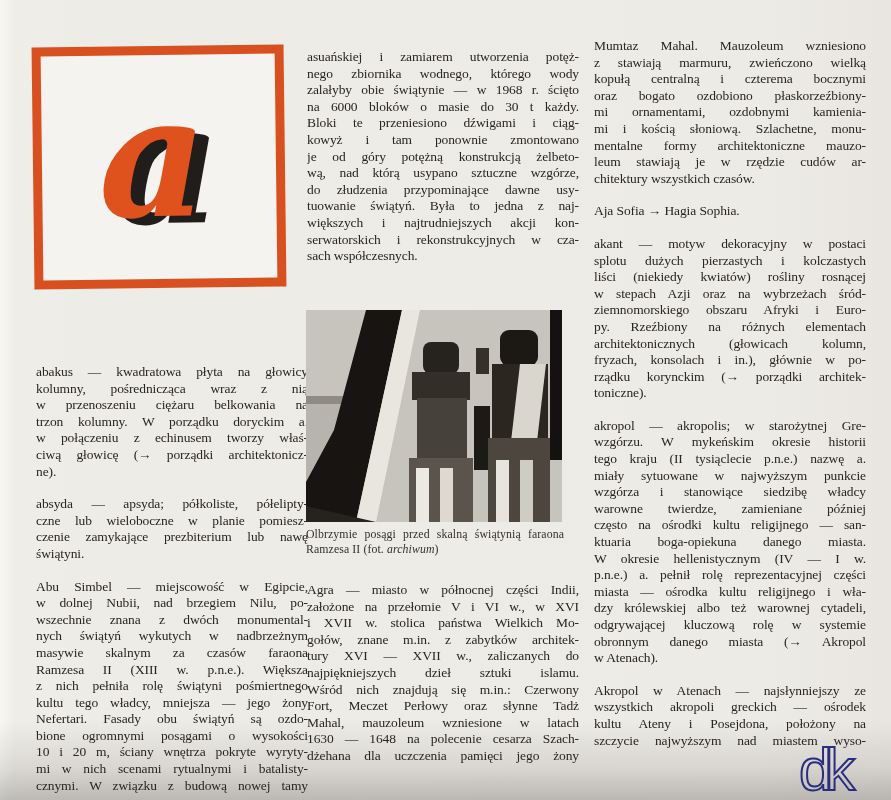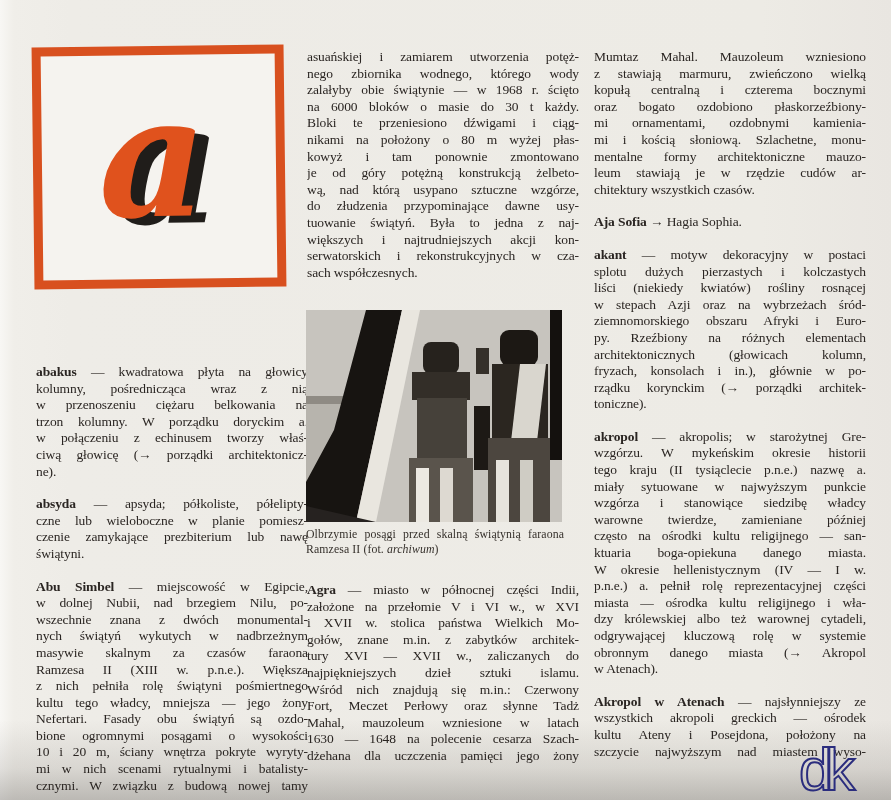--- a/index.html
+++ b/index.html
@@ -21,31 +21,31 @@
     font-family:"DejaVu Serif", serif; font-style:italic; font-weight:bold;
     font-size:168px; line-height:1; color:#e0521d;
     text-shadow:14px 7px 0 #201d1a;
     transform:translate(-6px,-10px);
   }
   
   .col { position:absolute; width:272px; font-size:13.5px; line-height:16.6px; letter-spacing:-0.1px; }
   .col-left     { left:36px;  top:348px; }
   .col-mid-top  { left:307px; top:33px;  }
   .col-mid-agra { left:307px; top:566px; }
-  .col-right    { left:594px; top:33px;  }
+  .col-right    { left:594px; top:22px;  }
   .entry { margin:16px 0 12px 0; }
   .first { display:block; }
   .first, .ln {
     text-align:justify; text-align-last:justify;
     white-space:nowrap; overflow:hidden;
   }
   .lines .ln:last-child { text-align-last:left; }
   .entry.runs-on .lines .ln:last-child { text-align-last:justify; }
   .entry.single .first { text-align-last:left; }
-  .hw { font-weight:bold; }
+  .hw { font-weight:normal; }
   
   .photo { position:absolute; left:306px; top:310px; width:256px; height:212px; }
   .photo svg { display:block; width:256px; height:212px; }
   .caption { position:absolute; left:306px; top:527px; width:258px; font-size:11.8px; line-height:14.6px; color:#35302b; letter-spacing:0.1px; }
   .caption .cap1 { text-align:justify; text-align-last:justify; white-space:nowrap; overflow:hidden; }
   .caption .cap2 { text-align:left; }
   .caption .cap-it { font-style:italic; }
   
   .logo {
     position:absolute; left:799px; top:740px;
@@ -103,21 +103,20 @@
   </div>
 
   <div class="col col-mid-top">
     <div class="entry">
       <div class="lines">
           <div class="ln">asuańskiej i zamiarem utworzenia potęż-</div>
           <div class="ln">nego zbiornika wodnego, którego wody</div>
           <div class="ln">zalałyby obie świątynie — w 1968 r. ścięto</div>
           <div class="ln">na 6000 bloków o masie do 30 t każdy.</div>
           <div class="ln">Bloki te przeniesiono dźwigami i ciąg-</div>
-          <div class="ln">nikami na położony o 80 m wyżej płas-</div>
           <div class="ln">kowyż i tam ponownie zmontowano</div>
           <div class="ln">je od góry potężną konstrukcją żelbeto-</div>
           <div class="ln">wą, nad którą usypano sztuczne wzgórze,</div>
           <div class="ln">do złudzenia przypominające dawne usy-</div>
           <div class="ln">tuowanie świątyń. Była to jedna z naj-</div>
           <div class="ln">większych i najtrudniejszych akcji kon-</div>
           <div class="ln">serwatorskich i rekonstrukcyjnych w cza-</div>
           <div class="ln">sach współczesnych.</div>
         </div>
     </div>

